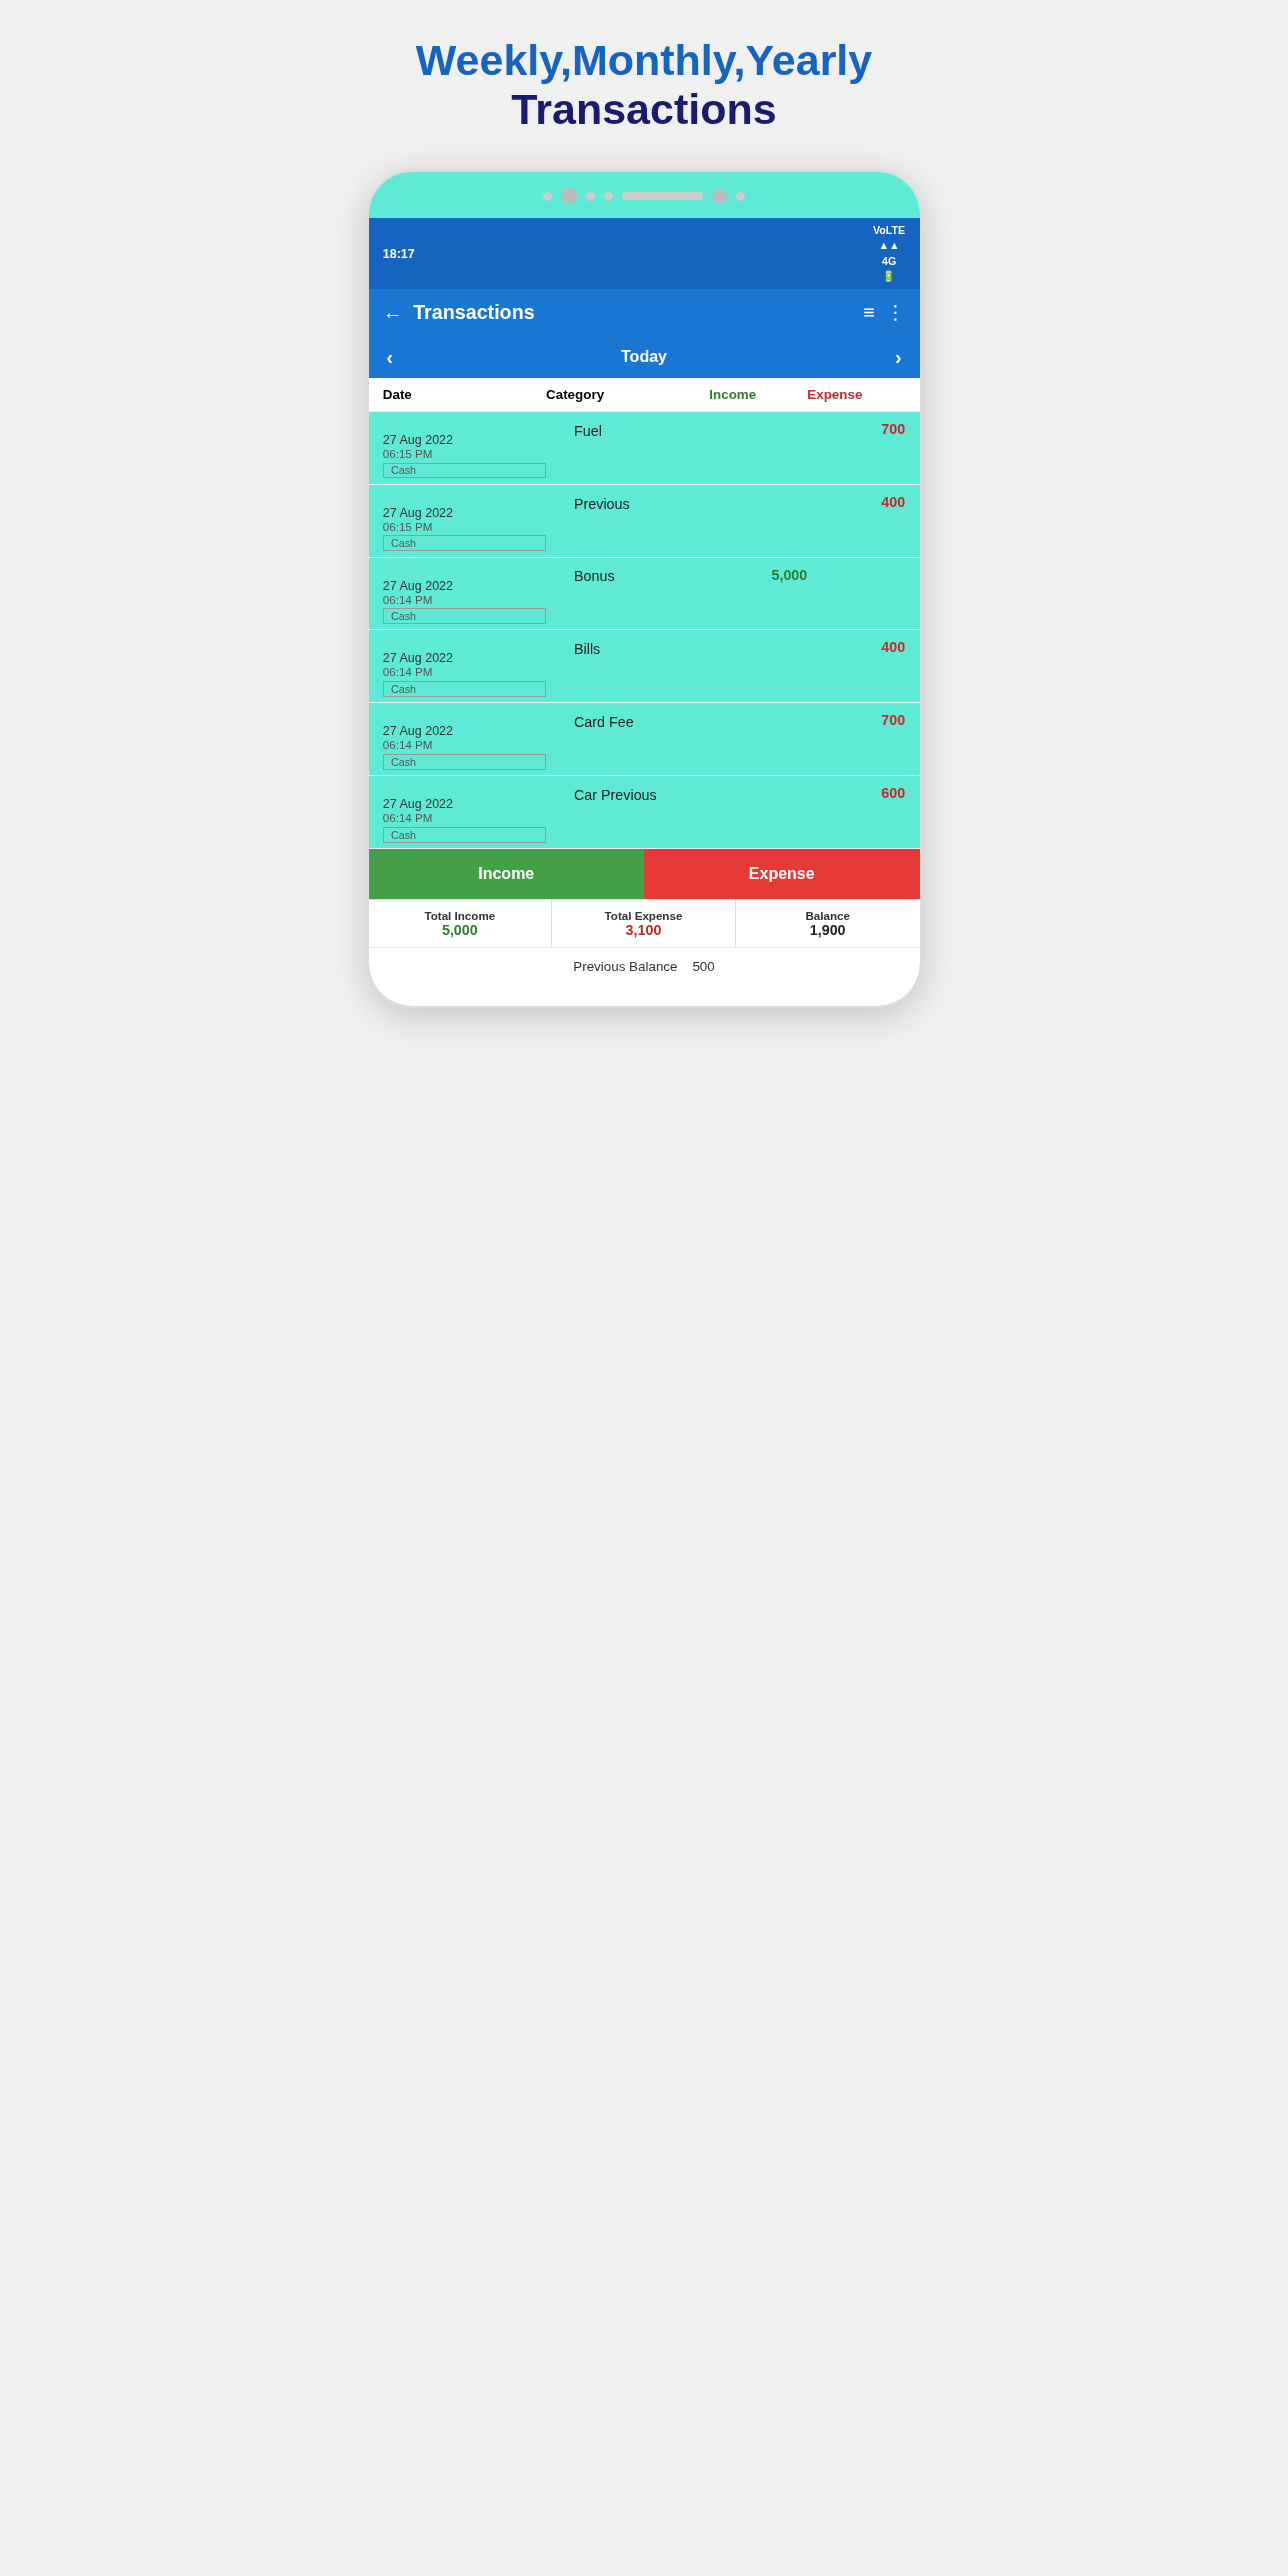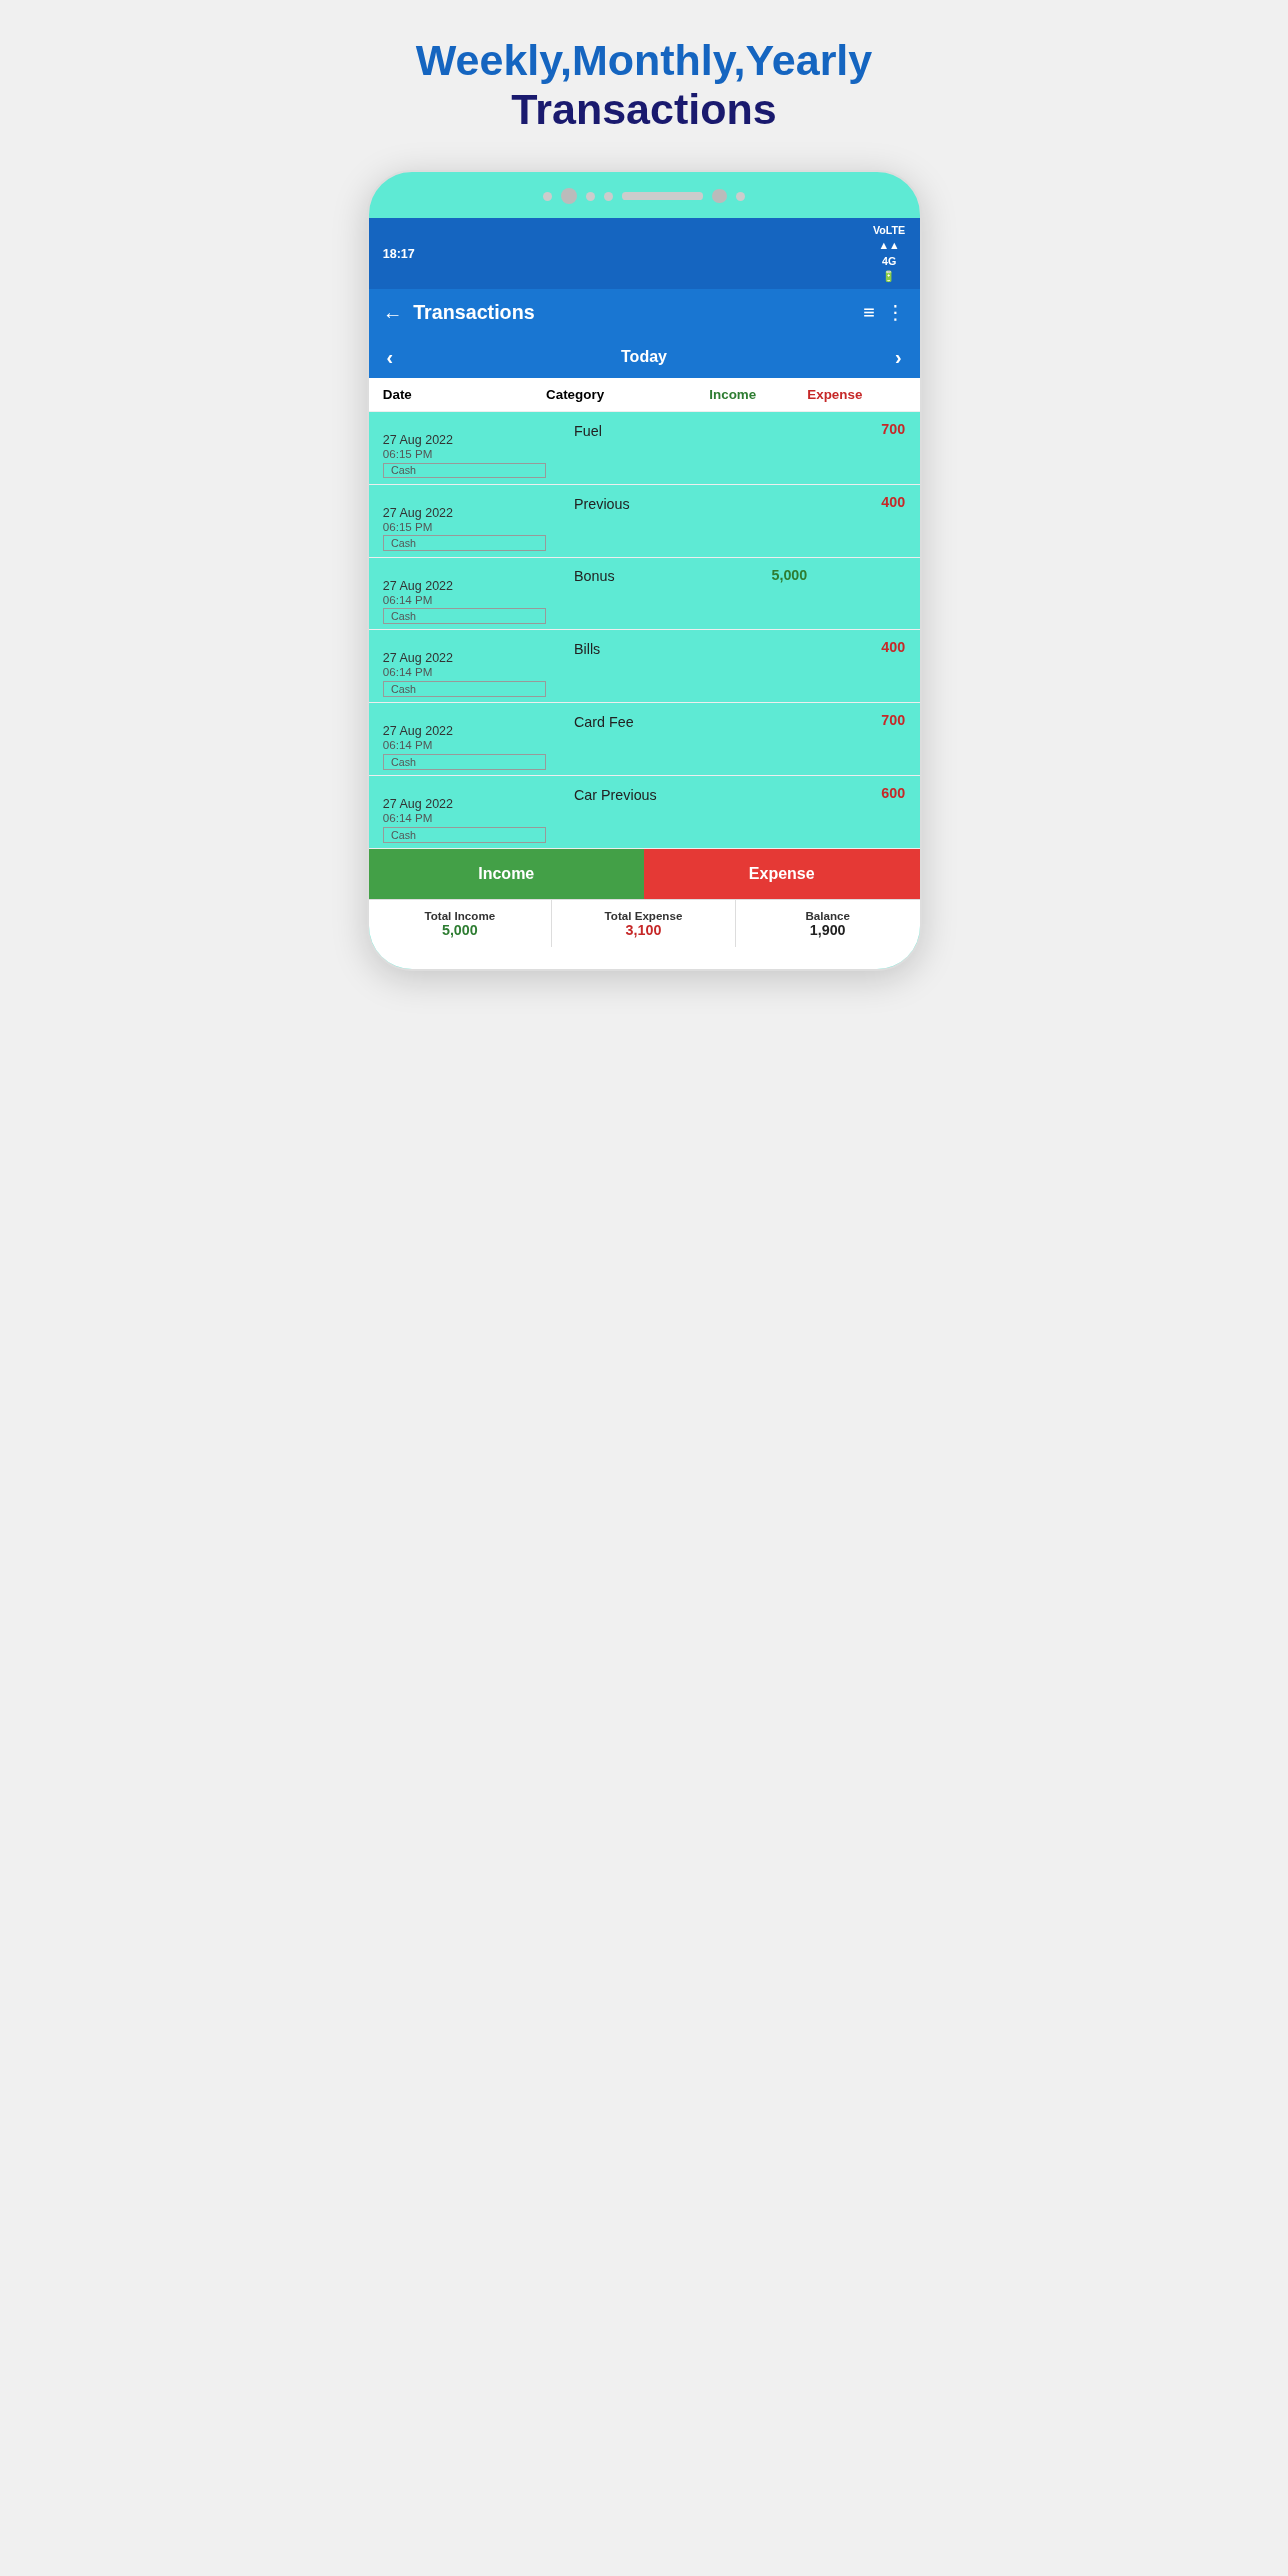--- a/index.html
+++ b/index.html
@@ -421,16 +421,21 @@
     <div class="summary-cell">
       <div class="summary-label">Total Expense</div>
       <div class="summary-value-expense">3,100</div>
     </div>
     <div class="summary-cell">
       <div class="summary-label">Balance</div>
       <div class="summary-value-balance">1,900</div>
     </div>
   </div>
 
+  <div class="prev-balance-row">
+    <span>Previous Balance</span>
+    &nbsp;&nbsp;
+    <span>500</span>
+  </div>
 
   <div class="phone-bottom-curve"></div>
 </div>
 
 
 </body></html>

